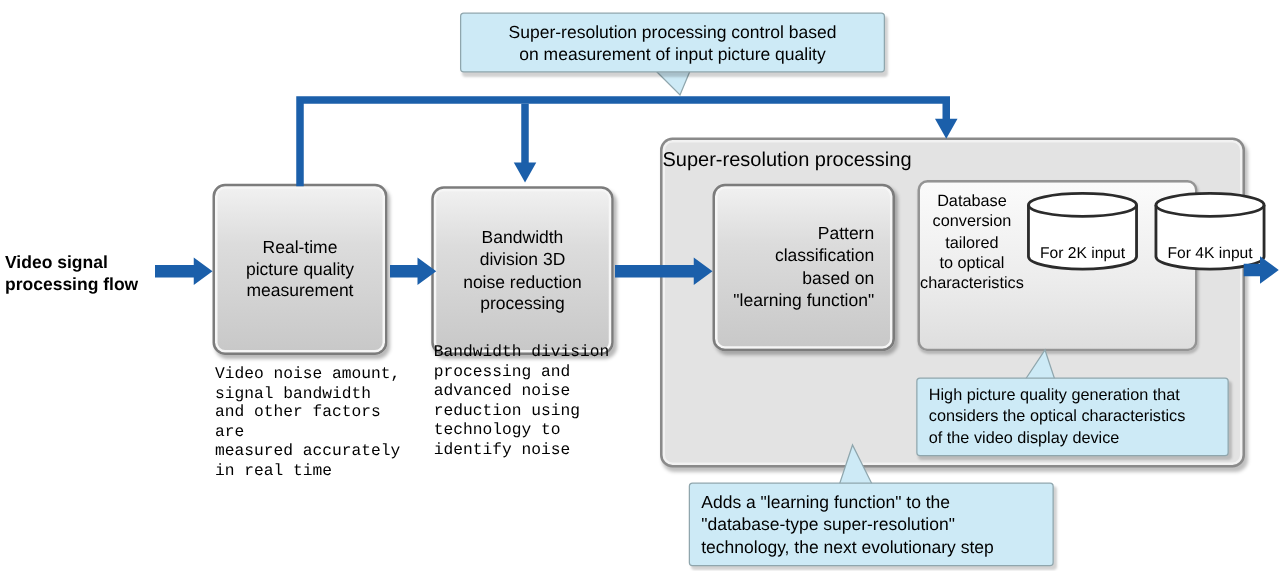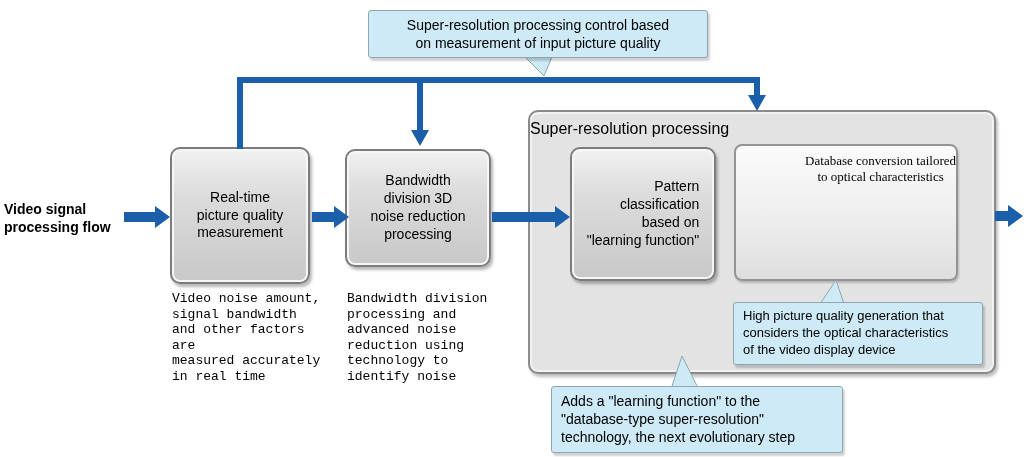--- a/index.html
+++ b/index.html
@@ -29,21 +29,21 @@
     position: absolute; left: 0; top: 8px; width: 100%;
     text-align: left; font-size: 16px;
   }
 
   .lightbox {
     position: absolute;
     border: 2px solid #949494;
     border-radius: 8px;
     background: linear-gradient(180deg, #fbfbfb 0%, #ececec 60%, #dedede 100%);
     box-shadow: 1px 2px 2px rgba(0,0,0,0.2);
-    display: flex; flex-direction: column; align-items: flex-end; font-family: Liberation Serif, serif;
+    display: flex; flex-direction: row; align-items: flex-start;
   }
   .lightbox-title { margin-top: 7px; font-size: 13px; line-height: 1.25; text-align: center; }
   .cyl-row { display: flex; gap: 8px; margin-top: 6px; }
   .cylinder { position: relative; width: 94px; height: 66px; }
   .cyl-svg { position: absolute; left: 0; top: 0; width: 100%; height: 100%; }
   .cyl-label {
     position: absolute; left: 0; bottom: 9px; width: 100%;
     text-align: center; font-size: 12.5px;
   }
 
@@ -81,47 +81,63 @@
     <span class="ml">Real-time
 picture quality
 measurement</span>
   </div>
   <div class="caption" style="left:172px; top:291px; width:160px;">Video noise amount,
 signal bandwidth
 and other factors are
 measured accurately
 in real time</div>
 
-  <div class="gbox" style="left:345px; top:149px; width:146px; height:118px;">
+  <div class="gbox" style="left:345px; top:149px; width:146px; height:135px;">
     <span class="ml">Bandwidth
 division 3D
 noise reduction
 processing</span>
   </div>
-  <div class="caption" style="left:347px; top:291px; width:150px;">Bandwidth division
+  <div class="caption" style="left:347px; top:274px; width:150px;">Bandwidth division
 processing and
 advanced noise
 reduction using
 technology to
 identify noise</div>
 
   <div class="container-box" style="left:528px; top:110px; width:468px; height:264px;">
     <div class="container-title">Super-resolution processing</div>
   </div>
 
   <div class="gbox" style="left:570px; top:147px; width:146px; height:134px;text-align:right;">
     <span class="ml">Pattern
 classification
 based on
 "learning function"</span>
   </div>
 
   <div class="lightbox" style="left:734px; top:144px; width:224px; height:137px;">
     <div class="lightbox-title ml">Database conversion tailored
 to optical characteristics</div>
+    <div class="cyl-row">
+      <div class="cylinder">
+        <svg class="cyl-svg" viewBox="0 0 100 72" preserveAspectRatio="none">
+          <path d="M4 13 L4 58 A46 11 0 0 0 96 58 L96 13" fill="#ffffff" stroke="#2b2b2b" stroke-width="2.4"></path>
+          <ellipse cx="50" cy="13" rx="46" ry="10" fill="#ffffff" stroke="#2b2b2b" stroke-width="2.4"></ellipse>
+        </svg>
+        <div class="cyl-label">For 2K input</div>
+      </div>
+      <div class="cylinder">
+        <svg class="cyl-svg" viewBox="0 0 100 72" preserveAspectRatio="none">
+          <path d="M4 13 L4 58 A46 11 0 0 0 96 58 L96 13" fill="#ffffff" stroke="#2b2b2b" stroke-width="2.4"></path>
+          <ellipse cx="50" cy="13" rx="46" ry="10" fill="#ffffff" stroke="#2b2b2b" stroke-width="2.4"></ellipse>
+        </svg>
+        <div class="cyl-label">For 4K input</div>
+      </div>
+    </div>
   </div>
 
   <svg class="layer" width="1024" height="457">
     <g>
       <path d="M240 149 L240 80 L757 80 L757 97" fill="none" stroke="#1b5faa" stroke-width="6" stroke-linejoin="miter"></path>
       <path d="M420 83 L420 131" fill="none" stroke="#1b5faa" stroke-width="6"></path>
       <polygon points="411,130 429,130 420,146" fill="#1b5faa"></polygon>
       <polygon points="748,95 766,95 757,111" fill="#1b5faa"></polygon>
     </g>
     <g fill="#1b5faa">

